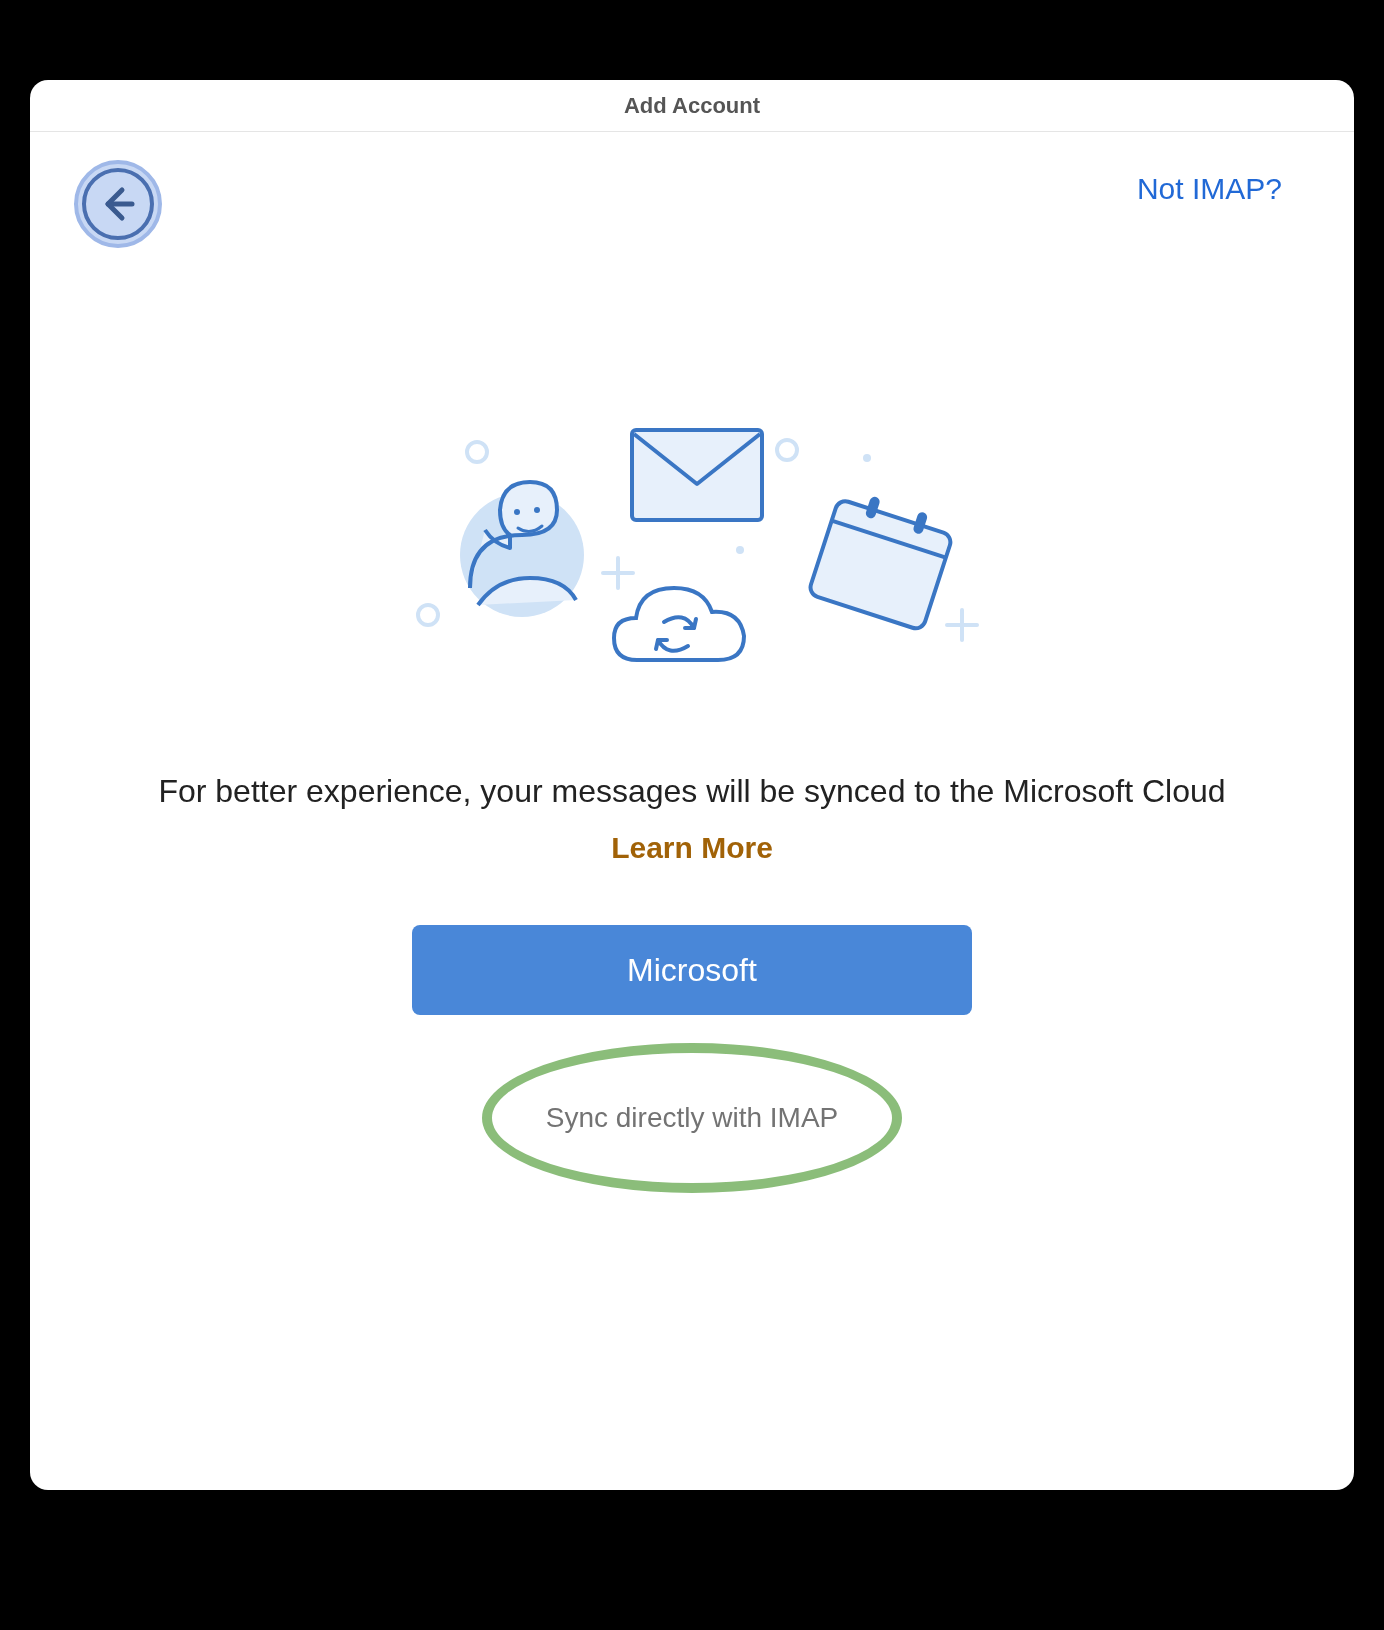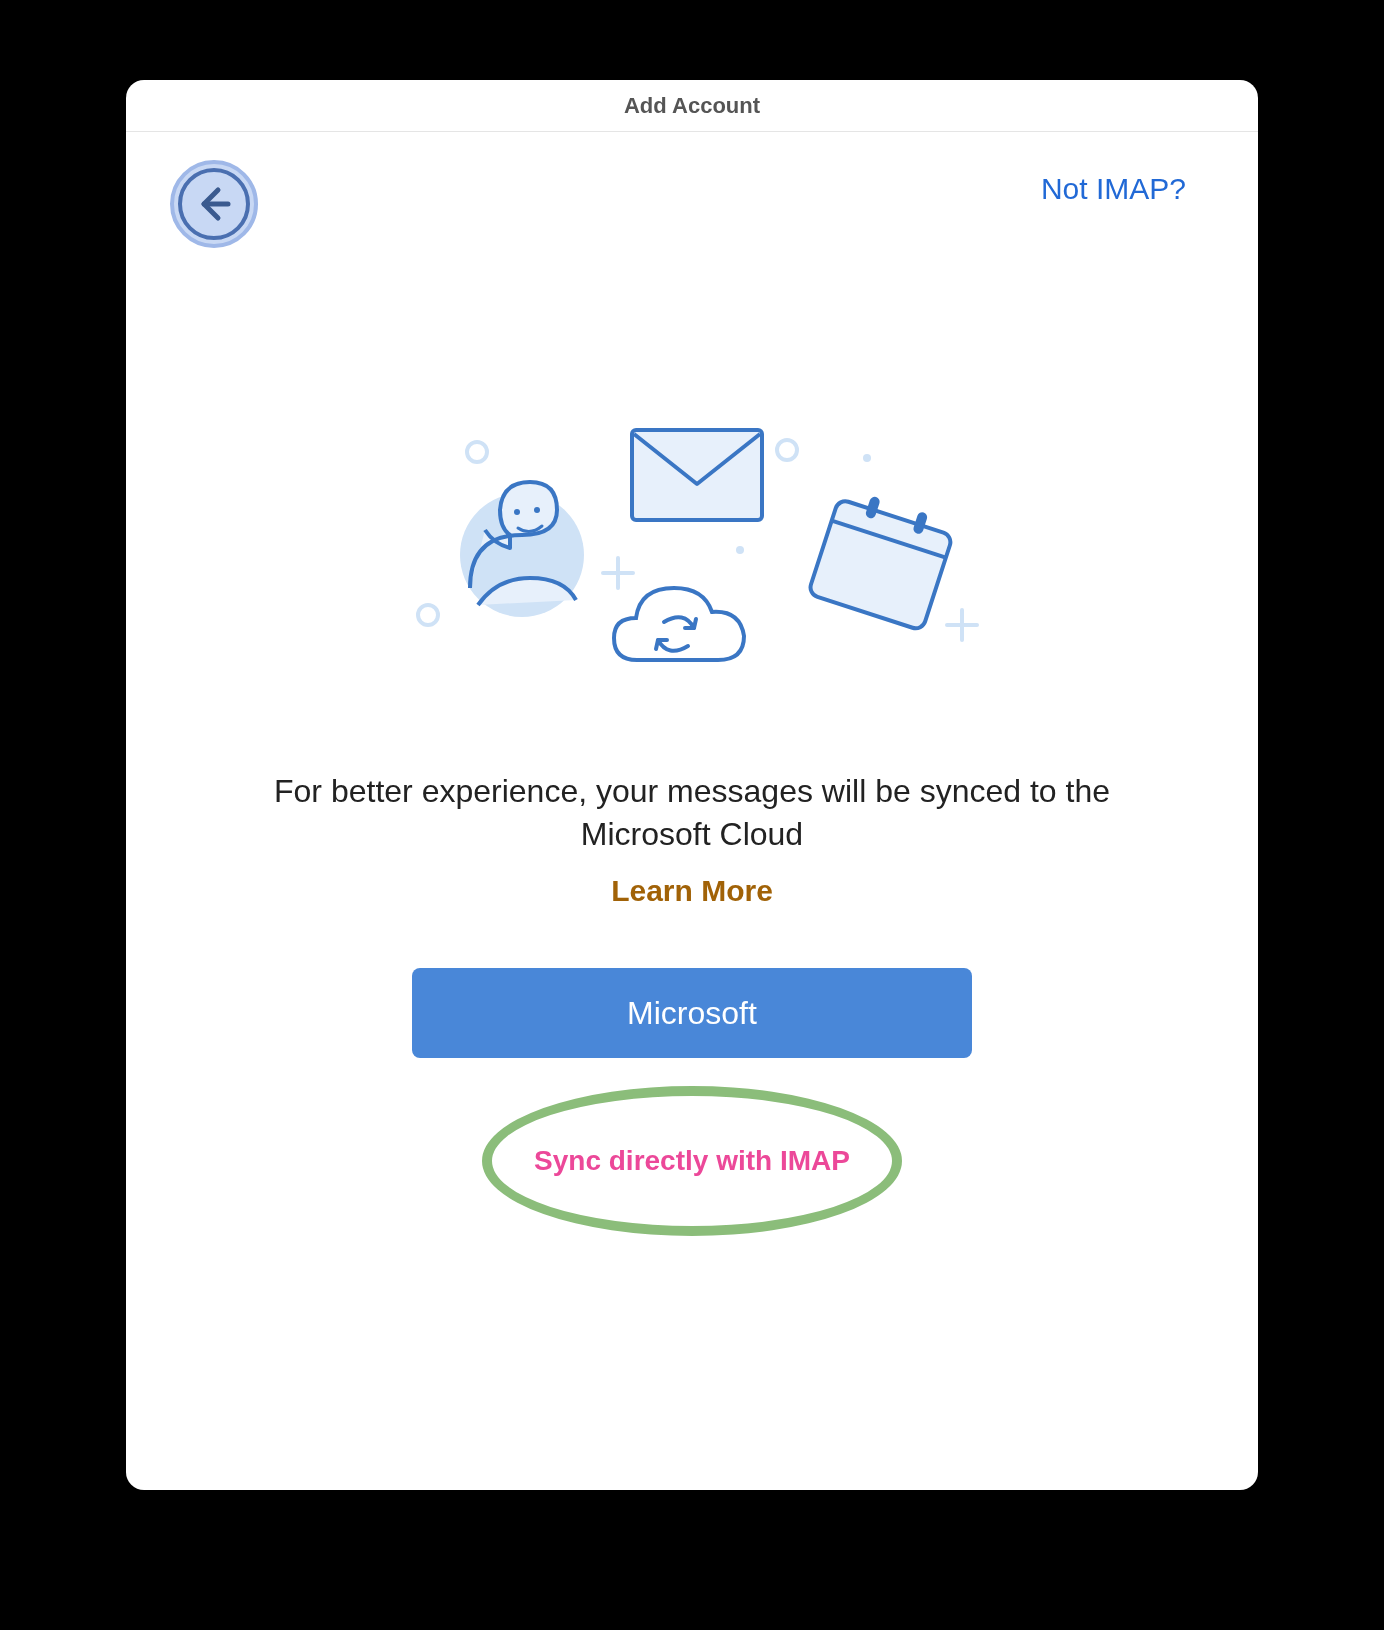--- a/index.html
+++ b/index.html
@@ -11,21 +11,21 @@
       background: #000;
       width: 1384px;
       height: 1630px;
       font-family: -apple-system, BlinkMacSystemFont, "Segoe UI", Helvetica, Arial, sans-serif;
       display: flex;
       align-items: flex-start;
       justify-content: center;
       padding-top: 80px;
     }
     .window {
-      width: 1132px;
+      width: 1324px;
       height: 1410px;
       background: #fff;
       border-radius: 18px;
       overflow: hidden;
       box-shadow: 0 20px 60px rgba(0,0,0,0.5);
       display: flex;
       flex-direction: column;
     }
     .titlebar {
       height: 52px;
@@ -121,23 +121,23 @@
     .sync-imap-ellipse {
       position: absolute;
       width: 420px;
       height: 150px;
       border: 10px solid #8bbd7a;
       border-radius: 50%;
       pointer-events: none;
     }
     .sync-imap {
       font-size: 28px;
-      color: #ec4899;
-      cursor: pointer;
-      font-weight: 700;
+      color: #737373;
+      cursor: pointer;
+      font-weight: 400;
     }
   </style>
 </head>
 <body>
 
 <div class="window">
   <div class="titlebar">
     <span>Add Account</span>
   </div>
   <div class="content">

